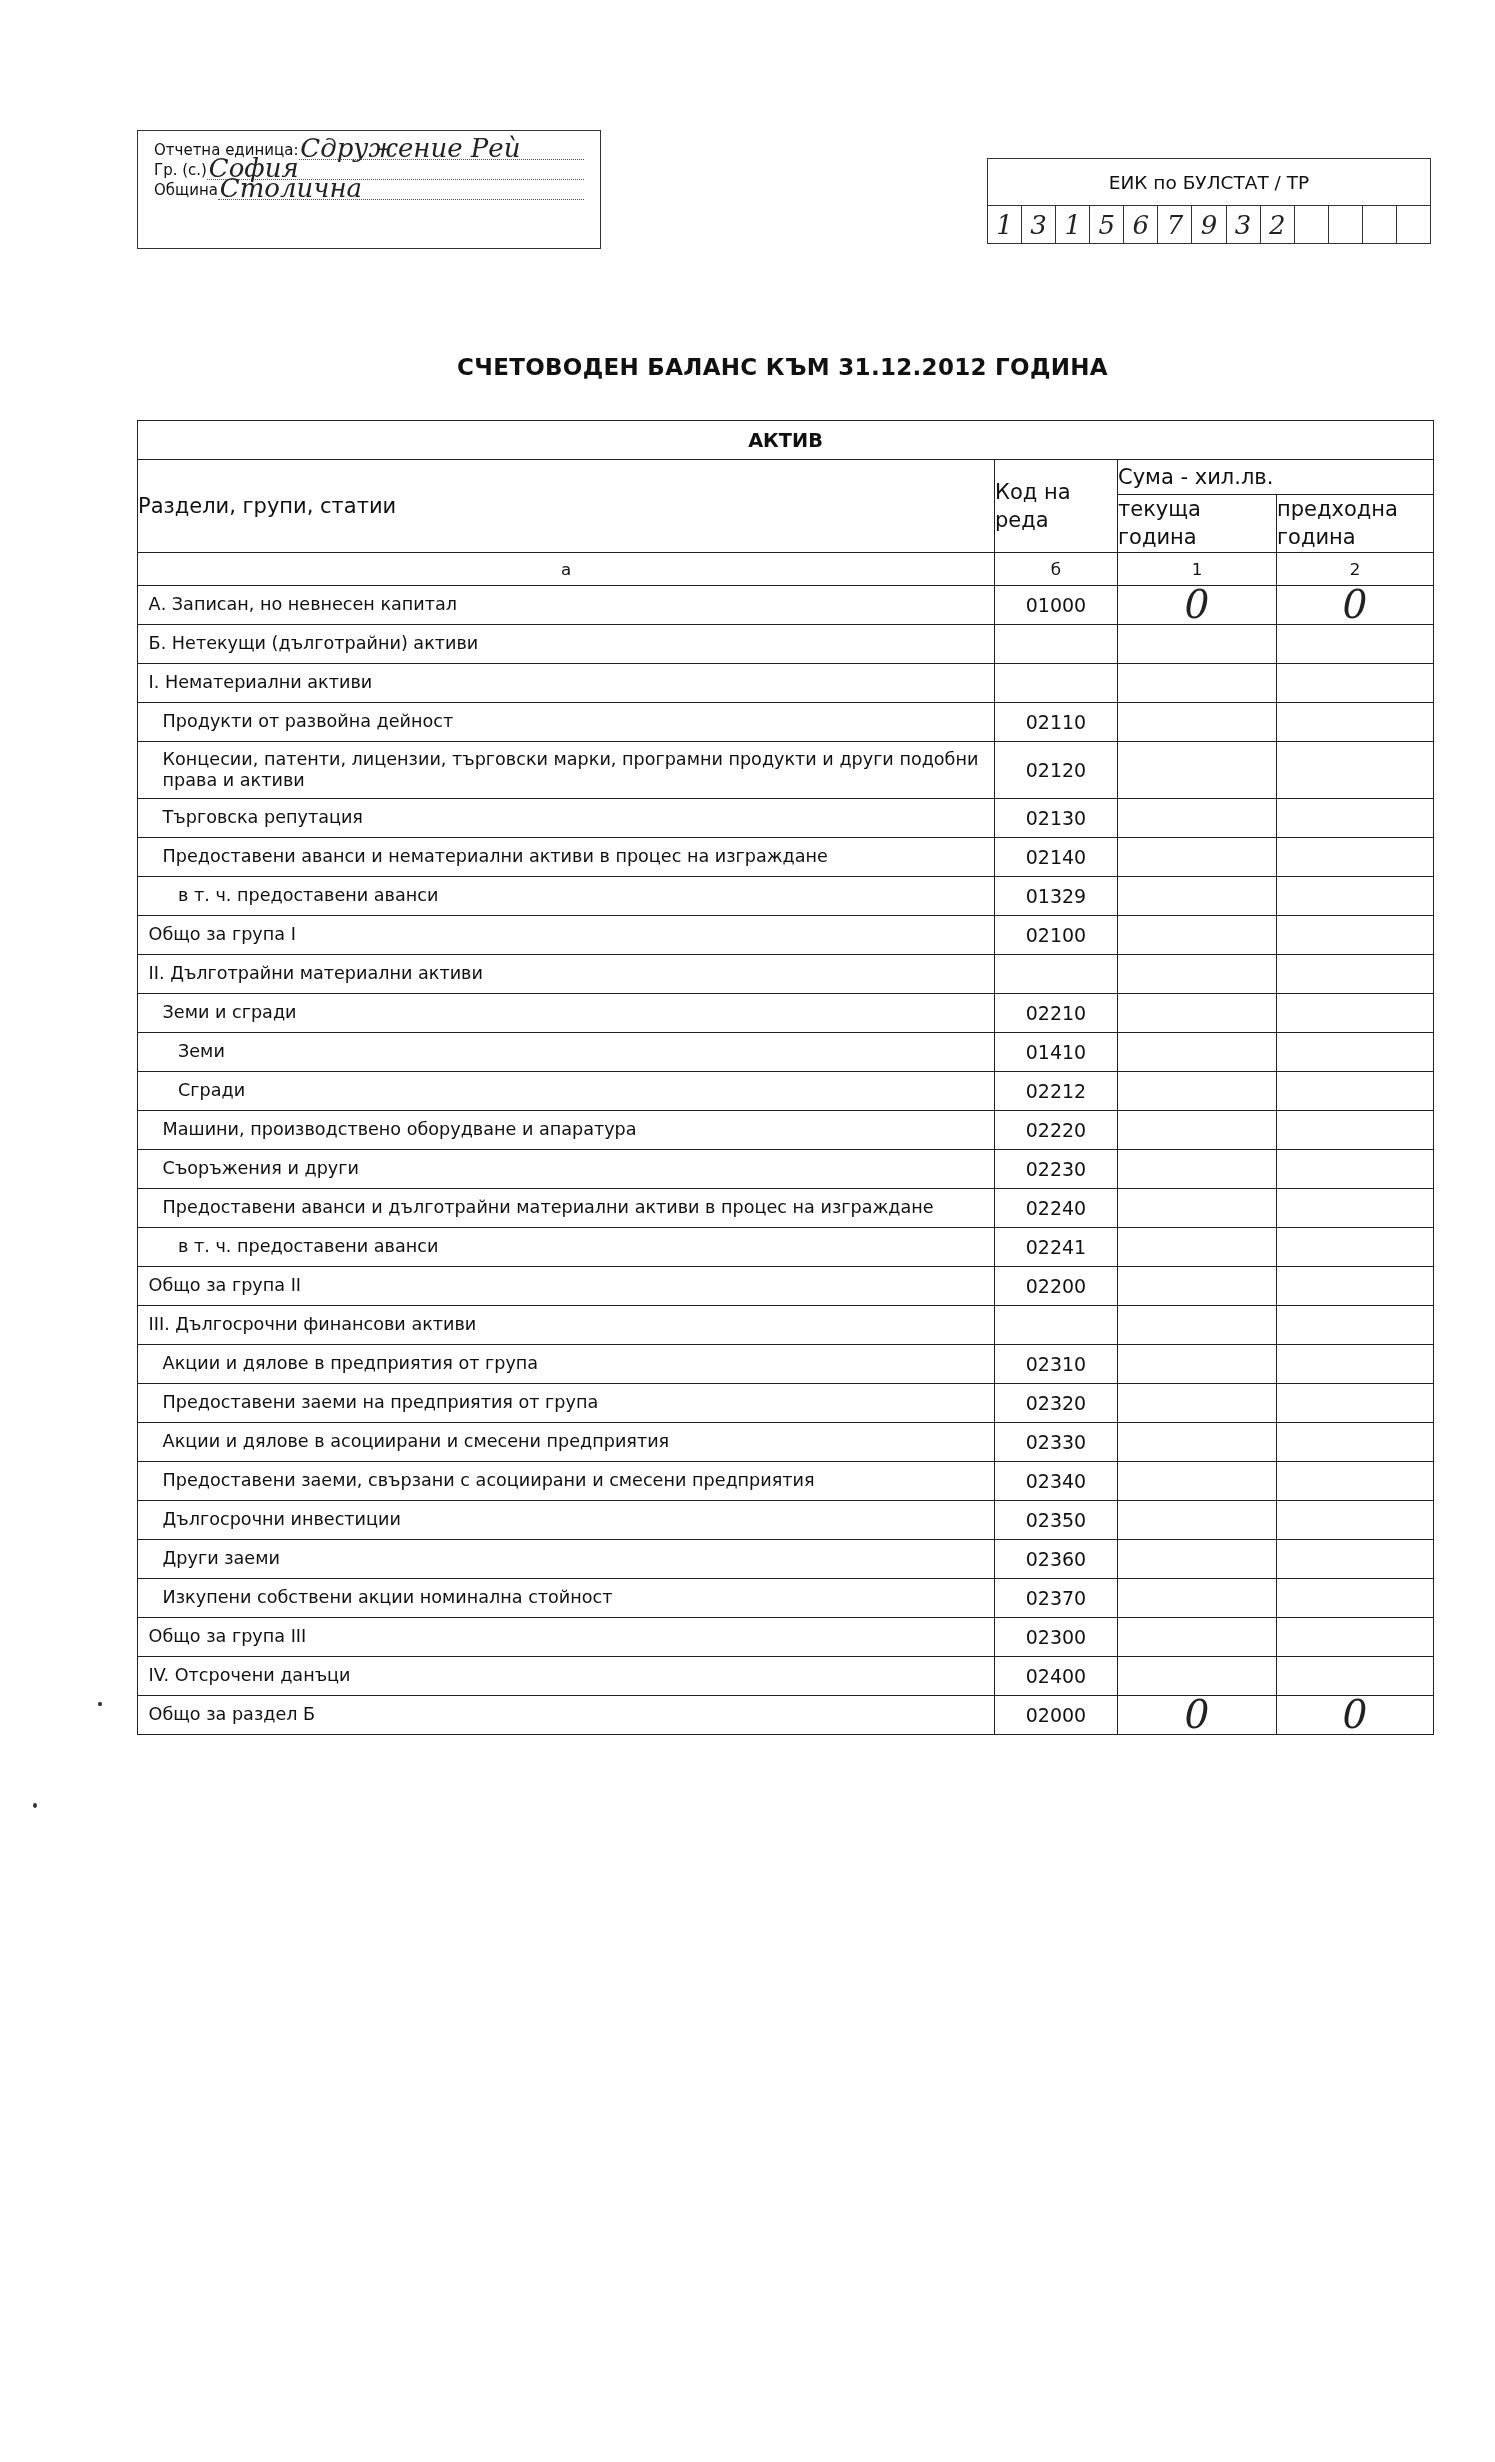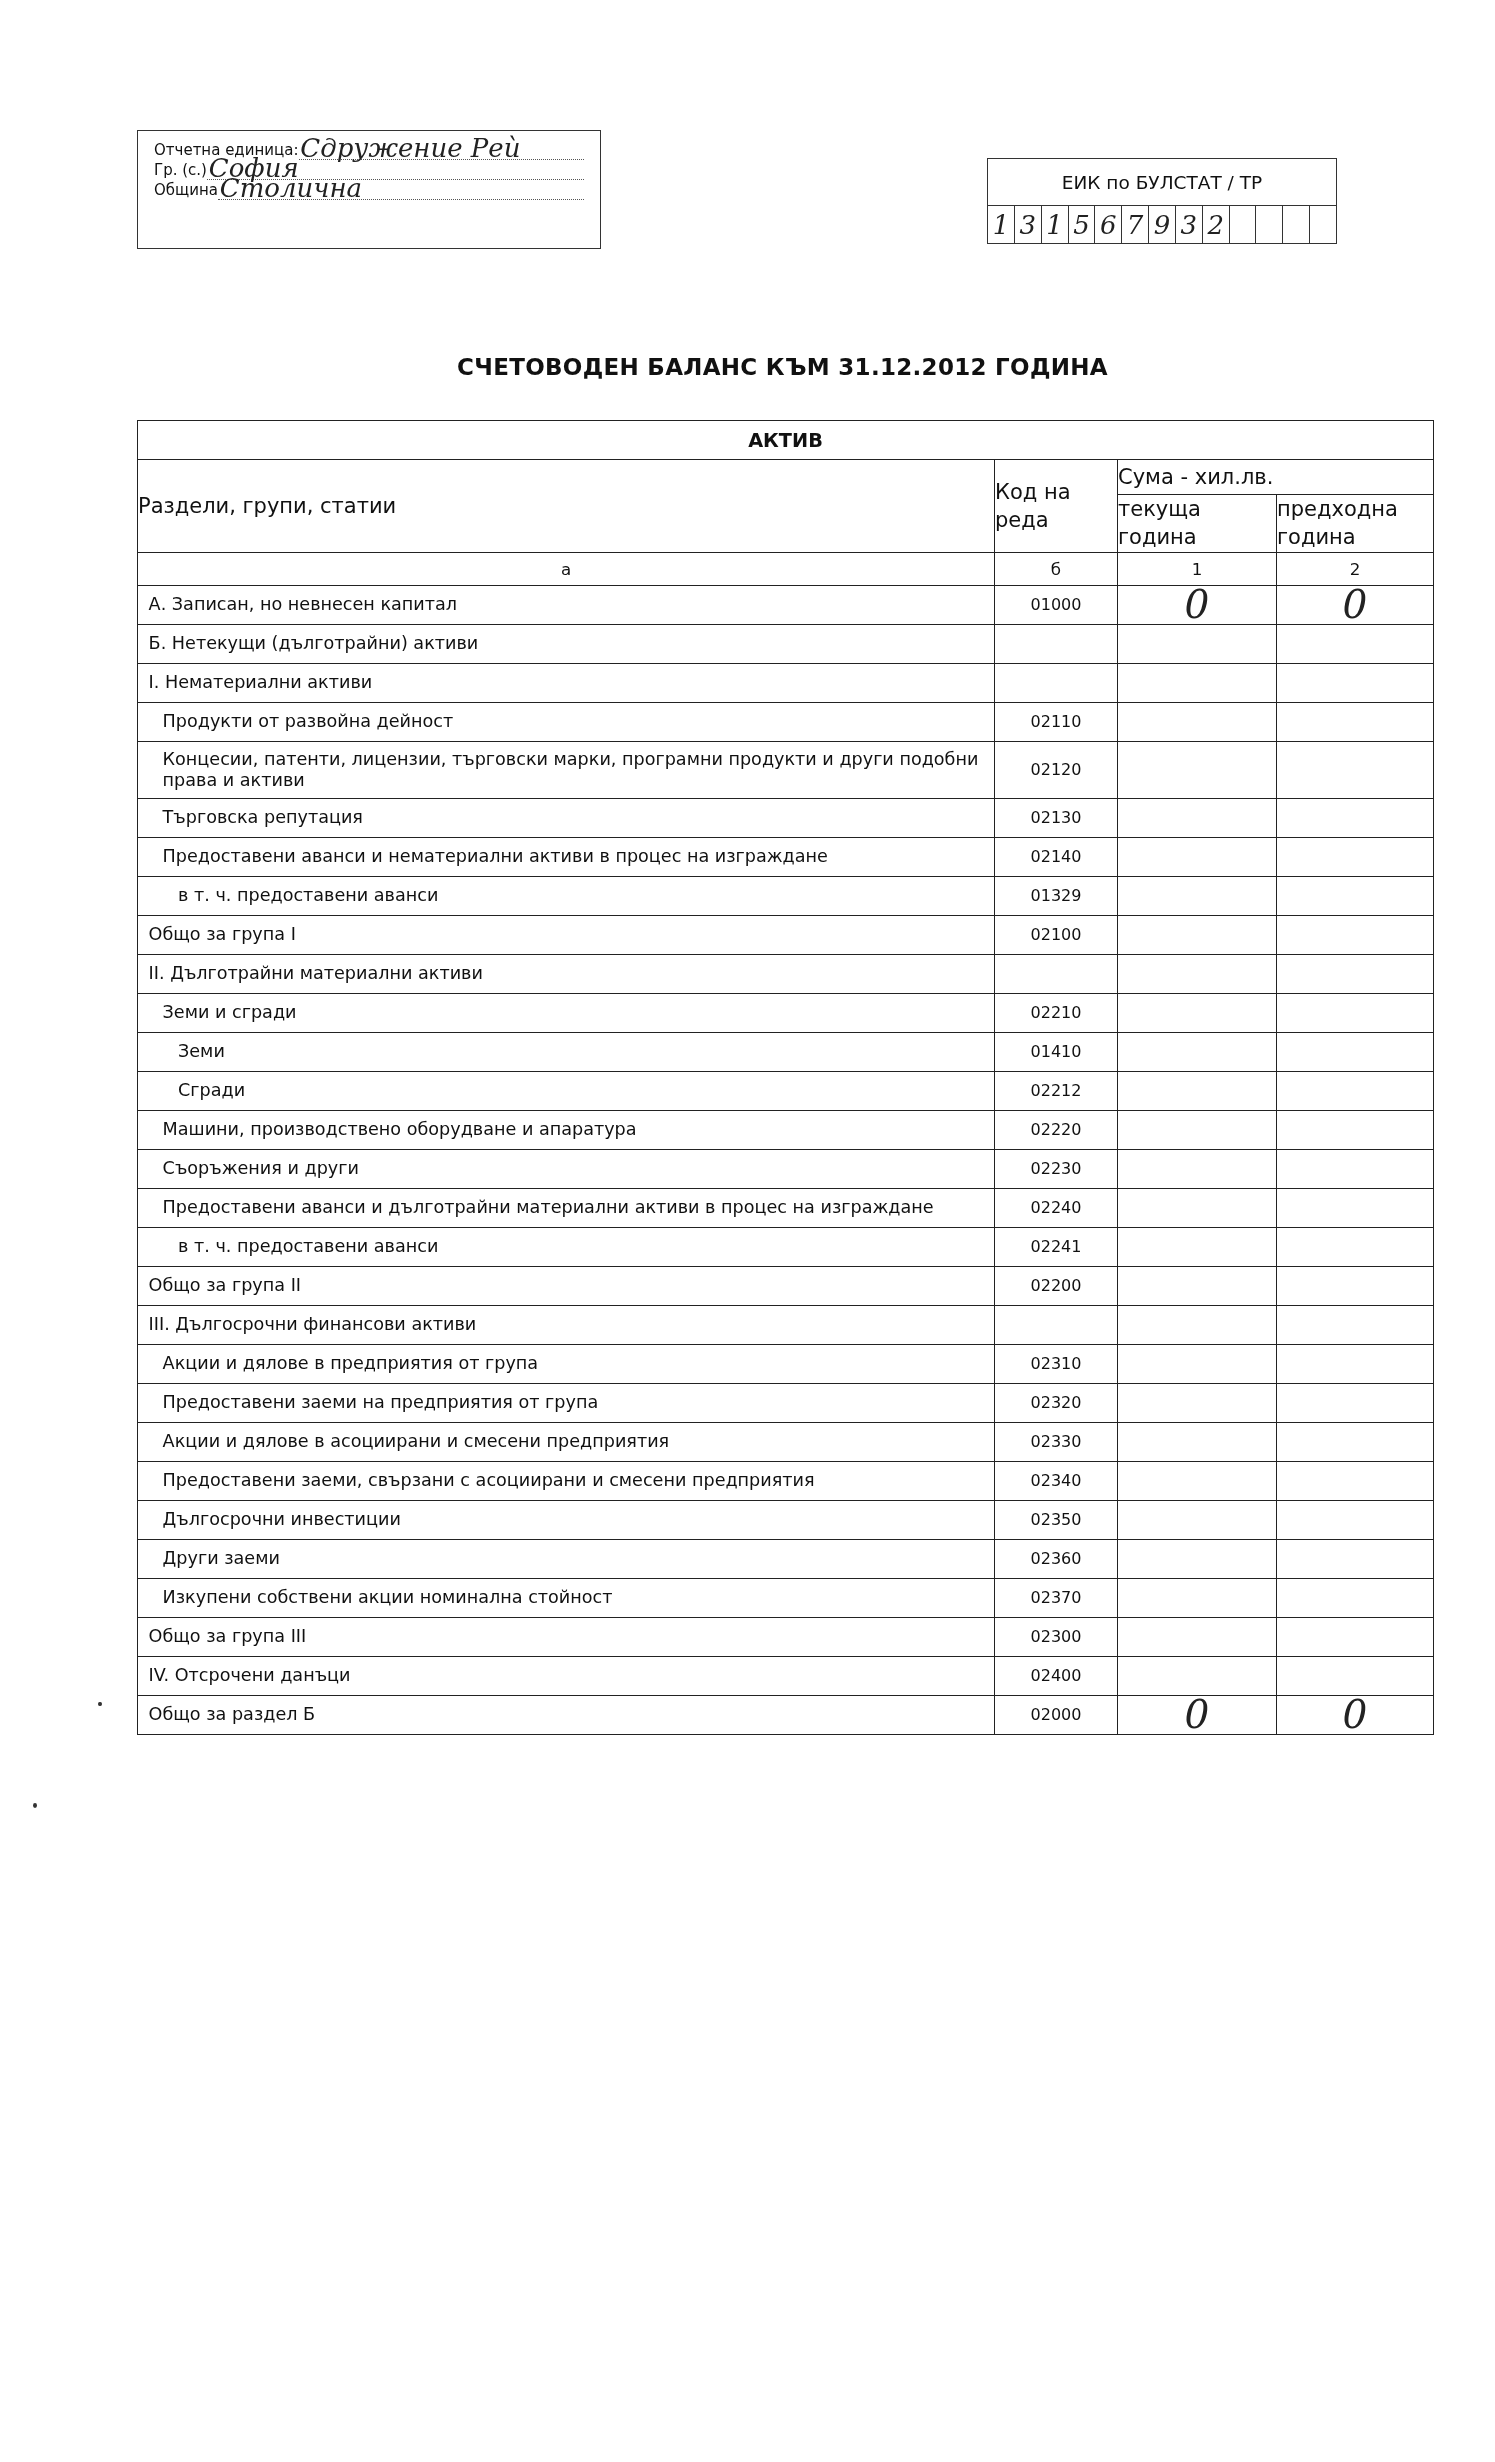--- a/index.html
+++ b/index.html
@@ -42,21 +42,21 @@
       line-height: 0.8;
       white-space: nowrap;
       padding-left: 1.8px;
       overflow: visible;
     }
     
     .eik-box {
       position: absolute;
       left: 987px;
       top: 158px;
-      width: 350px;
+      width: 444px;
       height: 86px;
       border: 1.3px solid #333;
     }
     .eik-title {
       height: 47px;
       border-bottom: 1.3px solid #333;
       display: flex;
       align-items: center;
       justify-content: center;
       font-size: 18.5px;
@@ -121,21 +121,21 @@
     .data-row td { height: 39px; }
     .data-row.tall td { height: 57px; }
     .data-row .name {
       padding-left: 10.6px;
       padding-right: 8.8px;
       line-height: 1.2;
     }
     .data-row .name.indent1 { padding-left: 24.6px; }
     .data-row .name.indent2 { padding-left: 40px; }
     .data-row.bold .name, .data-row.bold .code { font-weight: normal; }
-    .data-row .code { text-align: center; font-size: 16px; }
+    .data-row .code { text-align: center; font-size: 19px; }
     .data-row .amount {
       text-align: center;
       font-size: 39px;
       line-height: 0.9;
       vertical-align: middle;
     }
     .stray {
       position: absolute;
       background: #333;
       border-radius: 50%;

